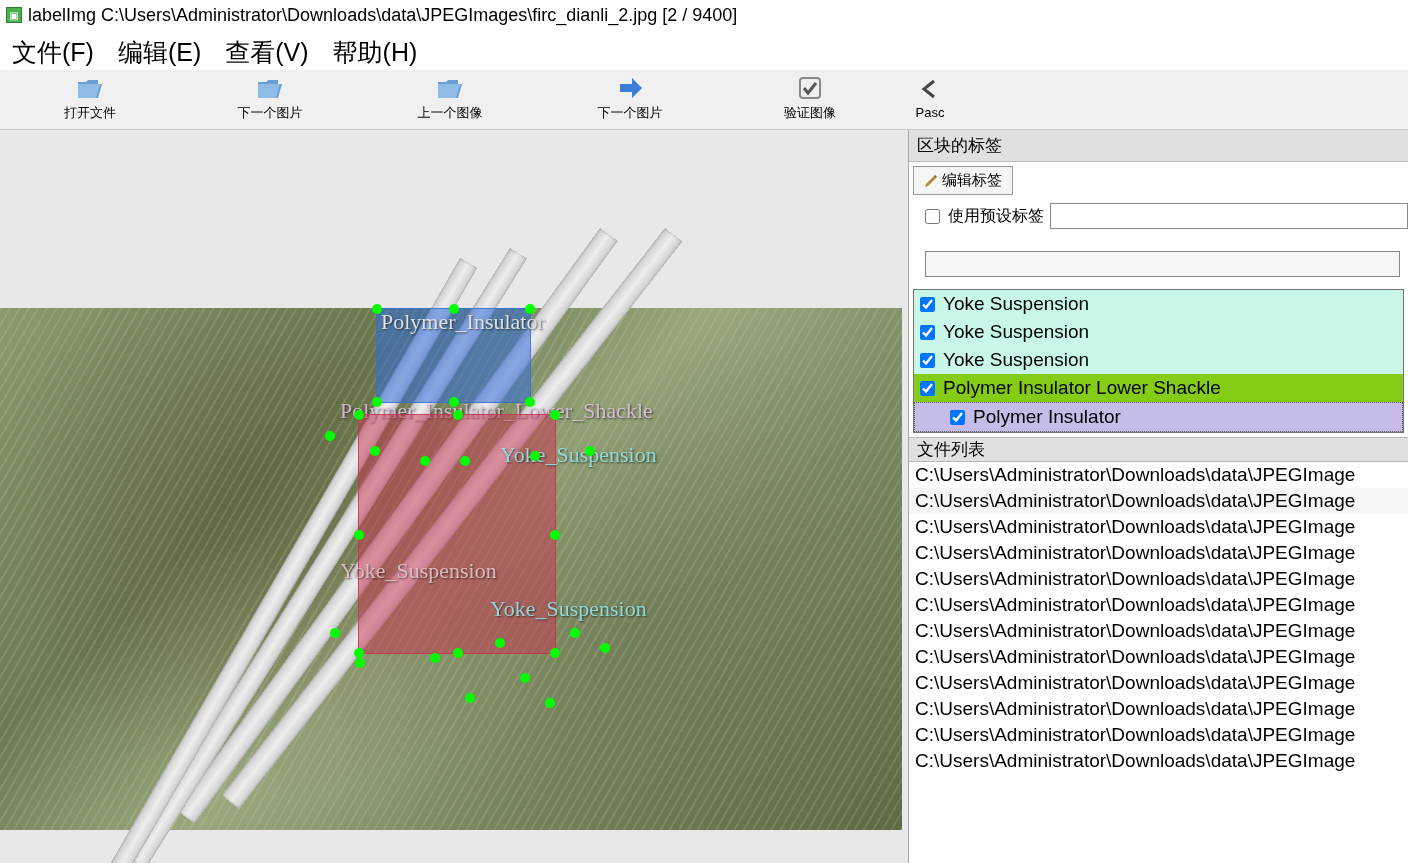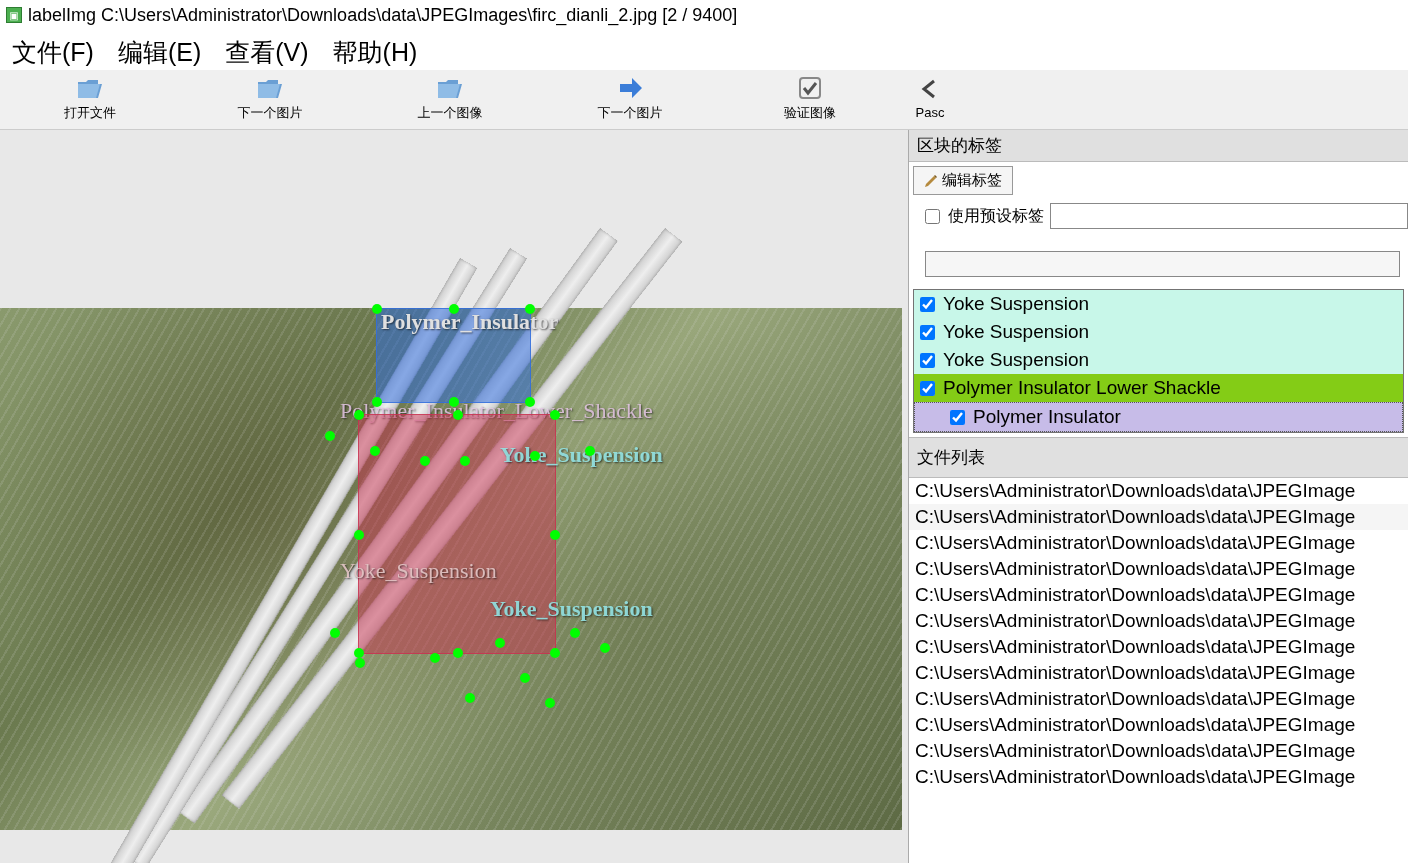--- a/index.html
+++ b/index.html
@@ -13,37 +13,37 @@
     .tool-btn .icon { width: 28px; height: 24px; margin-bottom: 4px; }
     .content { display: flex; height: calc(863px - 30px - 40px - 60px); }
     .viewer { width: 908px; background: #e8e8e8; position: relative; overflow: hidden; }
     .image-area { position: absolute; left: 0; top: 178px; width: 902px; height: 522px; background: linear-gradient(135deg, #8a9a6d 0%, #6b7a4f 30%, #9aa87c 50%, #7a8860 70%, #5d6a44 100%); }
     .image-area::before { content: ""; position: absolute; inset: 0; background:
       repeating-linear-gradient(120deg, rgba(220,220,220,0.15) 0 2px, transparent 2px 8px),
       radial-gradient(circle at 30% 40%, rgba(80,70,40,0.4), transparent 40%),
       radial-gradient(circle at 70% 60%, rgba(90,100,60,0.35), transparent 45%);
     }
     .cable { position: absolute; background: linear-gradient(90deg, #ccc, #eee, #ccc); transform-origin: top left; box-shadow: inset 0 0 3px rgba(0,0,0,0.3); }
-    .bbox { position: absolute; font-weight: bold; }
+    .bbox { position: absolute; }
     .bbox-label { position: absolute; top: -4px; left: 4px; font-size: 22px; color: #ddd; white-space: nowrap; text-shadow: 1px 1px 2px rgba(0,0,0,0.6); font-family: "Times New Roman", serif; }
     .handle { position: absolute; width: 10px; height: 10px; background: #00ff00; border-radius: 50%; }
     .right { flex: 1; background: #fff; border-left: 1px solid #aaa; display: flex; flex-direction: column; overflow: hidden; }
     .panel-title { background: #e0e0e0; padding: 4px 8px; font-size: 17px; border-bottom: 1px solid #bbb; }
     .edit-label-btn { margin: 4px 0 0 4px; border: 1px solid #999; background: #f5f5f5; padding: 4px 10px; display: inline-flex; align-items: center; gap: 4px; cursor: pointer; font-size: 15px; }
     .chk-row { display: flex; align-items: center; margin: 6px 0 8px 4px; font-size: 16px; }
     .chk-row input[type="checkbox"] { width: 15px; height: 15px; margin-right: 8px; }
     .preset-row { display: flex; align-items: center; margin: 8px 0 8px 16px; font-size: 16px; }
     .preset-row input[type="checkbox"] { width: 15px; height: 15px; margin-right: 8px; }
     .preset-row input[type="text"] { flex: 1; border: 1px solid #888; height: 26px; padding: 2px 4px; margin-left: 6px; }
     .empty-bar { margin: 14px 8px 8px 16px; height: 26px; border: 1px solid #888; background: #f6f6f6; }
     .label-list { flex: 0 0 auto; border: 1px solid #737373; margin: 4px; max-height: 165px; overflow: hidden; }
     .label-row { display: flex; align-items: center; padding: 3px 6px; font-size: 19px; }
     .label-row input[type="checkbox"] { width: 15px; height: 15px; margin-right: 8px; }
     .file-list { flex: 1; overflow: hidden; border-top: 1px solid #bbb; }
-    .file-list-title { background: #e0e0e0; padding: 8px 8px; font-size: 17px; border-bottom: 1px solid #bbb; }
+    .file-list-title { background: #e0e0e0; padding: 0 8px; font-size: 17px; border-bottom: 1px solid #bbb; }
     .file-list-body { overflow: hidden; }
     .file-row { padding: 2px 6px; font-size: 19px; white-space: nowrap; }
     .file-row.alt { background: #f5f5f5; }
     .pencil-icon { width: 14px; height: 14px; display: inline-block; }
   </style>
 </head>
 <body>
 
 <div class="titlebar">
   <span class="titlebar-icon">▣</span>

